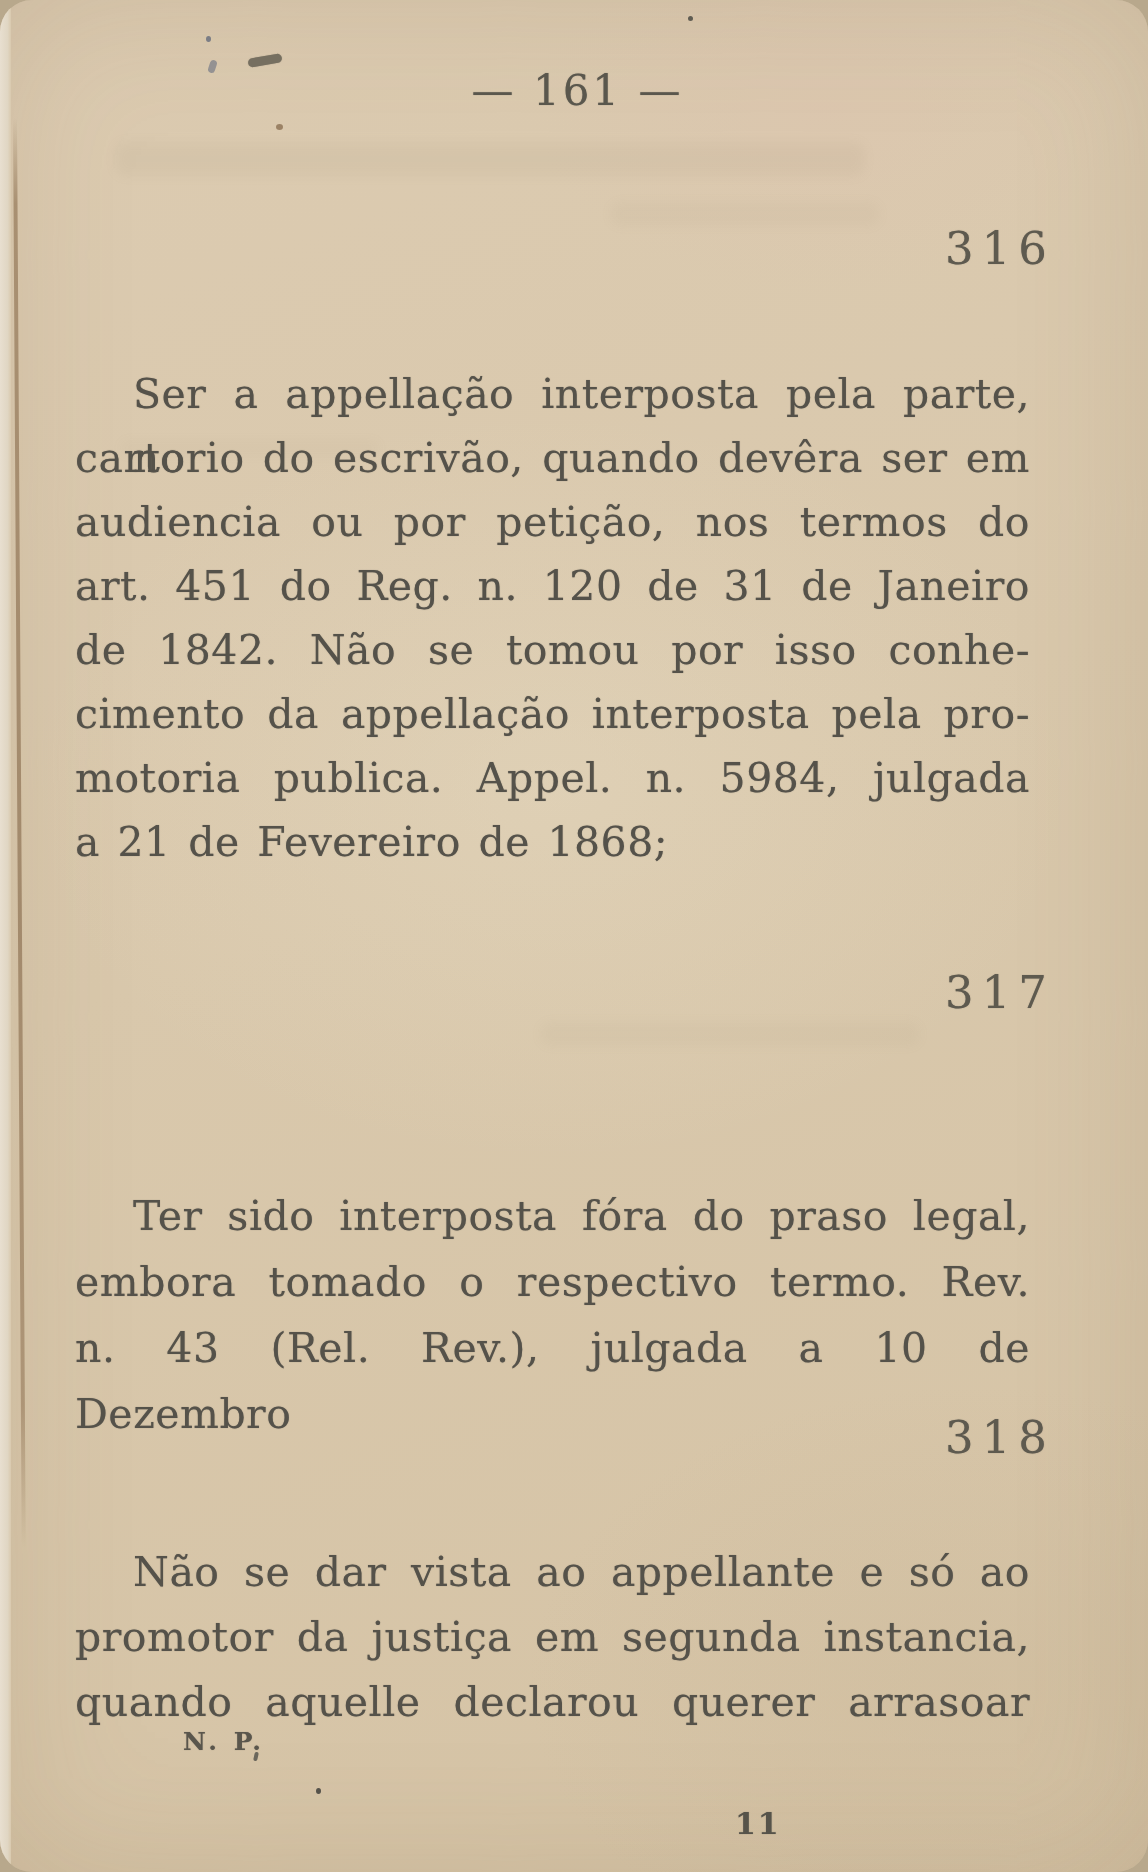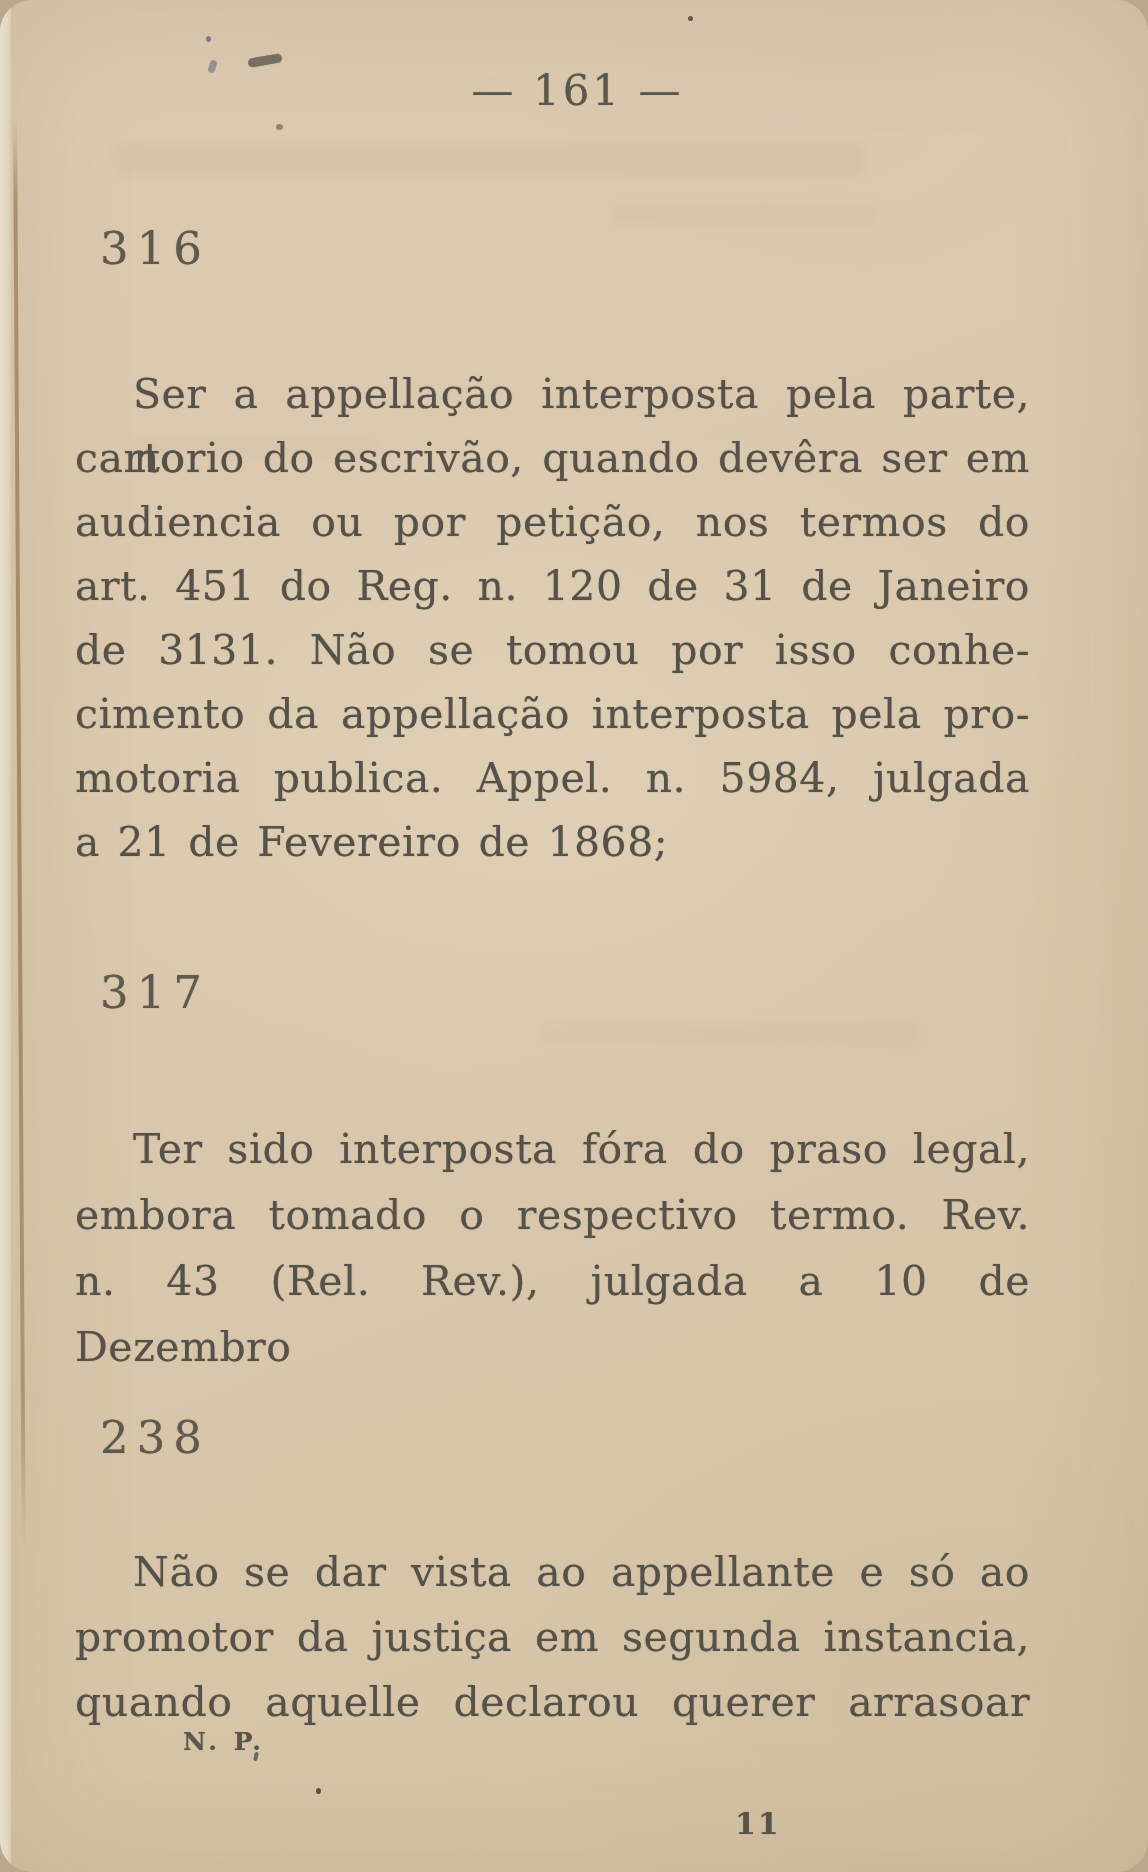--- a/index.html
+++ b/index.html
@@ -37,30 +37,30 @@
   .ink-dot-b{left:209px;top:60px;width:7px;height:13px;background:#83858c;border-radius:4px;transform:rotate(18deg);opacity:.8;}
   .fox-dot{left:276px;top:124px;width:7px;height:6px;background:#9b8265;}
   .dot-top{left:688px;top:16px;width:5px;height:5px;background:#5f5c52;}
   .dot-bottom{left:316px;top:1788px;width:5px;height:6px;background:#55524a;}
   .comma-np{left:254px;top:1752px;width:4px;height:9px;background:#6b675c;border-radius:2px;transform:rotate(12deg);}
   
   .col{position:absolute;left:75px;width:955px;}
   .txt{text-shadow:0 0 1px rgba(85,82,74,0.55);}
   .page-header{top:66px;text-align:center;transform:translateX(25px);
     font-size:42px;letter-spacing:3px;color:#5a574d;}
-  .sec-num{position:absolute;text-align:left;transform:translateX(25px);
+  .sec-num{position:absolute;text-align:right;transform:translateX(25px);
     font-size:45px;letter-spacing:8px;color:#5e5a4f;}
   .sec-316{top:222px;}
   .sec-317{top:966px;}
   .sec-318{top:1411px;}
   .para{position:absolute;font-size:41px;}
   .para .line{display:block;height:64px;line-height:64px;
     text-align:justify;text-align-last:justify;word-spacing:4px;letter-spacing:0.5px;}
   .para-316{top:362px;}
-  .para-317{top:1116px;}
+  .para-317{top:1183px;}
   .para-317 .line{height:66px;line-height:66px;}
   .para-318{top:1540px;}
   .para-318 .line{height:65px;line-height:65px;}
   .line.indent{padding-left:58px;}
   .line.endline{text-align-last:left;}
   .footer-sig{position:absolute;left:183px;top:1727px;font-size:25px;font-weight:bold;letter-spacing:4px;color:#5a564c;}
   .folio{position:absolute;left:735px;top:1806px;font-size:30px;font-weight:bold;letter-spacing:2px;color:#56534a;}
 </style>
 </head>
 <body>
@@ -84,34 +84,34 @@
   <div class="mark comma-np"></div>
 
   <div class="col page-header txt">— 161 —</div>
 
   <div class="col sec-num sec-316 txt">316</div>
   <div class="col para para-316 txt">
     <span class="line indent">Ser a appellação interposta pela parte, no</span>
     <span class="line">cartorio do escrivão, quando devêra ser em</span>
     <span class="line">audiencia ou por petição, nos termos do</span>
     <span class="line">art. 451 do Reg. n. 120 de 31 de Janeiro</span>
-    <span class="line">de 3131. Não se tomou por isso conhe-</span>
+    <span class="line">de 1842. Não se tomou por isso conhe-</span>
     <span class="line">cimento da appellação interposta pela pro-</span>
     <span class="line">motoria publica. Appel. n. 5984, julgada</span>
     <span class="line endline">a 21 de Fevereiro de 1868;</span>
   </div>
 
   <div class="col sec-num sec-317 txt">317</div>
   <div class="col para para-317 txt">
     <span class="line indent">Ter sido interposta fóra do praso legal,</span>
     <span class="line">embora tomado o respectivo termo. Rev.</span>
     <span class="line">n. 43 (Rel. Rev.), julgada a 10 de Dezembro</span>
   </div>
 
-  <div class="col sec-num sec-318 txt">238</div>
+  <div class="col sec-num sec-318 txt">318</div>
   <div class="col para para-318 txt">
     <span class="line indent">Não se dar vista ao appellante e só ao</span>
     <span class="line">promotor da justiça em segunda instancia,</span>
     <span class="line">quando aquelle declarou querer arrasoar</span>
   </div>
 
   <div class="footer-sig txt">N. P.</div>
   <div class="folio txt">11</div>
 
 </div>

